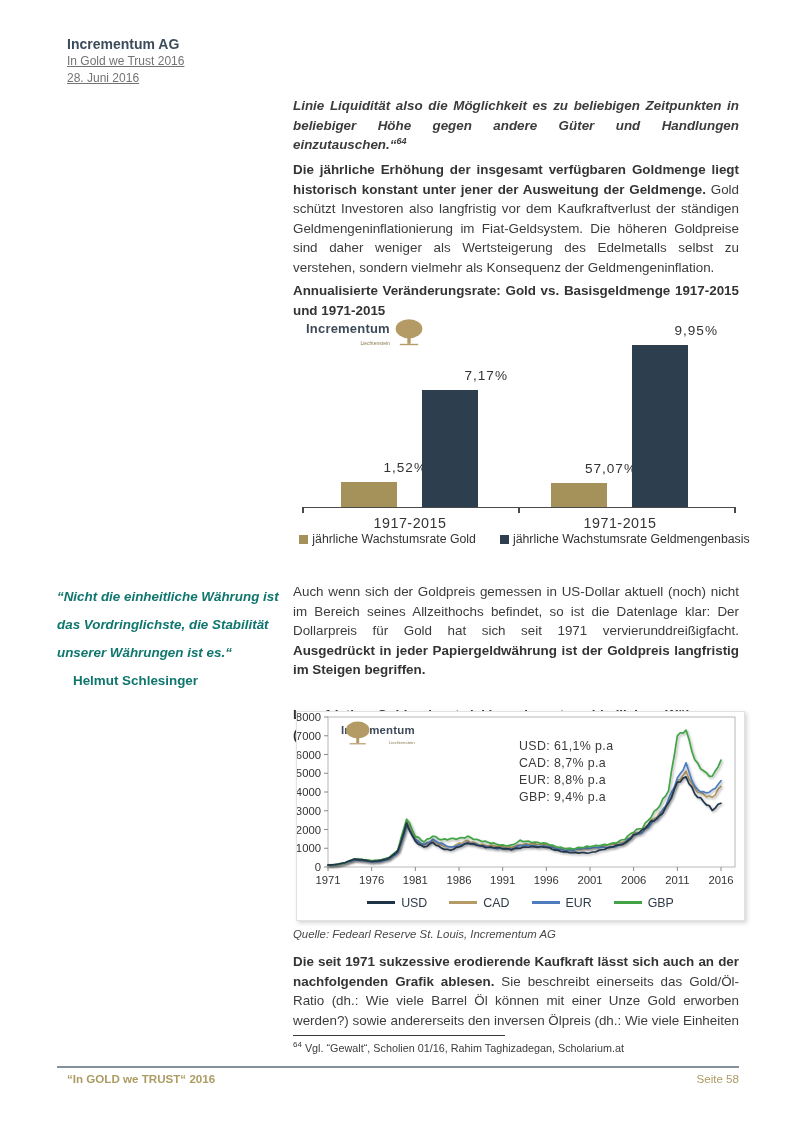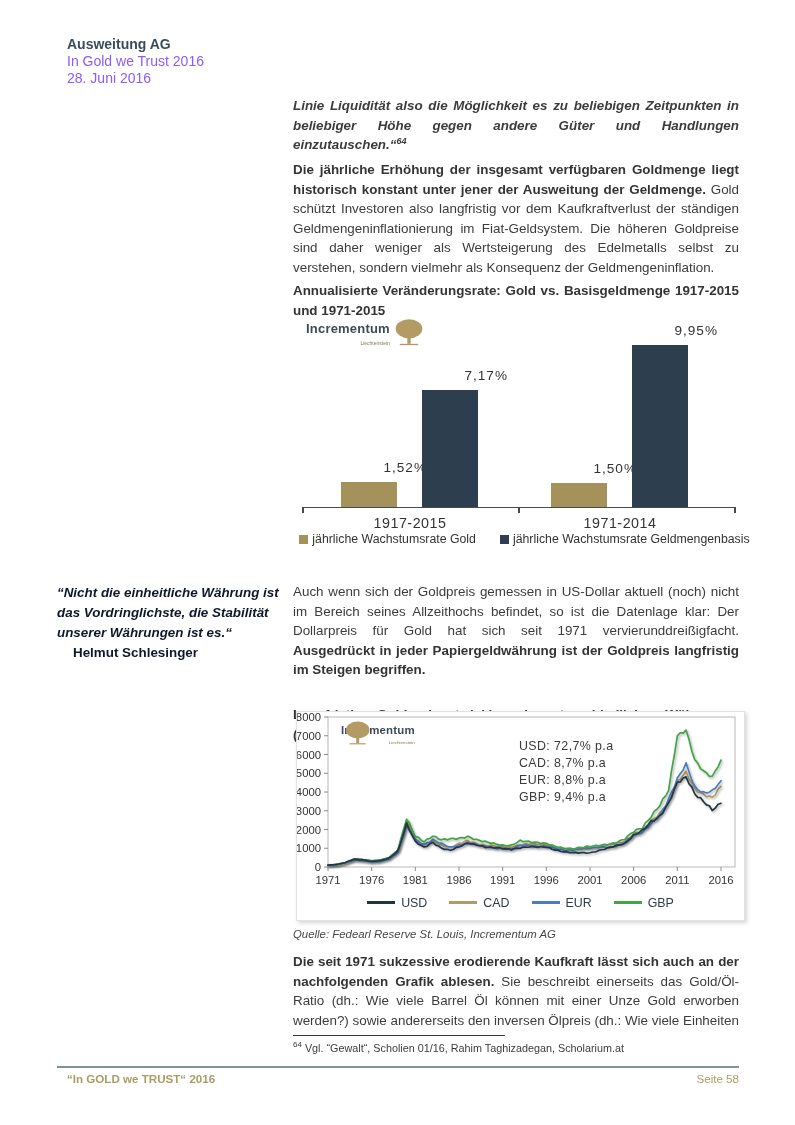--- a/index.html
+++ b/index.html
@@ -1,39 +1,39 @@
 <!DOCTYPE html>
 <html><head>
 <meta charset="utf-8">
 <style>
   html,body{margin:0;padding:0;background:#fff;}
   .page{position:relative;width:795px;height:1125px;background:#ffffff;overflow:hidden;
         font-family:"Liberation Sans", sans-serif;color:#3c3c3c;}
   
   .hdr{position:absolute;left:67px;top:36px;line-height:17px;}
   .hdr-company{font-weight:bold;font-size:14px;color:#3d4c5a;}
-  .hdr-line{font-size:14px;color:#8b5cf6;}
+  .hdr-line{font-size:12px;color:#737373;text-decoration:underline;}
   
   .p{position:absolute;left:293px;width:446px;margin:0;text-align:justify;
      font-size:13.4px;line-height:19.5px;color:#3c3c3c;}
   .p1{top:96px;font-weight:bold;font-style:italic;}
   .p2{top:160px;}
   .p3{top:582px;}
   .p4{top:952px;}
   .p strong{color:#343434;}
   sup.fnref{font-size:9px;line-height:0;}
   .h{position:absolute;left:293px;width:446px;margin:0;font-weight:bold;
      font-size:13.4px;line-height:19.5px;color:#343434;text-align:justify;}
   .h1pos{top:281px;}
   .h2pos{top:681px;margin-top:24px;}
   .src{position:absolute;left:293px;width:446px;font-style:italic;font-size:11.4px;color:#474747;}
   .src1{top:560px;}
   .src2{top:928px;}
   
-  .quote{position:absolute;left:57px;top:583px;width:232px;font-size:13.4px;line-height:20px;color:#0f172a;}
+  .quote{position:absolute;left:57px;top:583px;width:232px;font-size:13.4px;line-height:28px;color:#0f766e;}
   .quote p{margin:0;font-weight:bold;font-style:italic;}
   .qauthor{font-weight:bold;margin-left:16px;}
   
   .logo{position:absolute;display:flex;align-items:flex-start;}
   .logo-txt{text-align:right;line-height:11px;}
   .logo-name{font-weight:bold;font-size:13px;color:#3d4a57;letter-spacing:.2px;}
   .logo-sub{font-size:5px;color:#8a7a4e;}
   .logo-tree{margin-left:2px;margin-top:-4px;}
   
   .barfig{position:absolute;left:296px;top:320px;width:445px;height:232px;margin:0;}
@@ -66,21 +66,21 @@
   .frule{position:absolute;left:57px;top:1066px;width:682px;border-top:2px solid #83919c;}
   .fleft{position:absolute;left:67px;top:1072px;font-size:11.6px;font-weight:bold;color:#ac9b63;}
   .fright{position:absolute;left:639px;top:1072px;width:100px;text-align:right;font-size:11.6px;color:#ac9b63;}
 </style>
 </head>
 <body>
 
 <div class="page">
 
   <header class="hdr">
-    <div class="hdr-company">Ausweitung AG</div>
+    <div class="hdr-company">Incrementum AG</div>
     <div class="hdr-line">In Gold we Trust 2016</div>
     <div class="hdr-line">28. Juni 2016</div>
   </header>
 
   <p class="p p1"><span>Linie Liquidität also die Möglichkeit es zu beliebigen Zeitpunkten in beliebiger Höhe gegen andere Güter und Handlungen einzutauschen.“</span><sup class="fnref">64</sup></p>
 
   <p class="p p2"><strong>Die jährliche Erhöhung der insgesamt verfügbaren Goldmenge liegt historisch konstant unter jener der Ausweitung der Geldmenge.</strong><span> Gold schützt Investoren also langfristig vor dem Kaufkraftverlust der ständigen Geldmengeninflationierung im Fiat-Geldsystem. Die höheren Goldpreise sind daher weniger als Wertsteigerung des Edelmetalls selbst zu verstehen, sondern vielmehr als Konsequenz der Geldmengeninflation.</span></p>
 
   <h3 class="h h1pos">Annualisierte Veränderungsrate: Gold vs. Basisgeldmenge 1917-2015 und 1971-2015</h3>
 
@@ -96,24 +96,24 @@
         <rect x="9" y="31" width="22" height="1.6" fill="#b49a64"></rect>
       </svg>
     </div>
     <div class="barplot" id="barplot">
         <div class="bar" style="left: 45px; width: 56px; height: 25px; top: 162px; background: rgb(165, 145, 90);"></div>
         <div class="bval" style="left: 15px; top: 140px;">1,52%</div>
         <div class="bar" style="left: 126px; width: 56px; height: 117px; top: 70px; background: rgb(45, 62, 78);"></div>
         <div class="bval" style="left: 96px; top: 48px;">7,17%</div>
         <div class="bcat" style="left: 34px; top: 195px; text-align: center;">1917-2015</div>
         <div class="bar" style="left: 255px; width: 56px; height: 24px; top: 163px; background: rgb(165, 145, 90);"></div>
-        <div class="bval" style="left: 225px; top: 141px;">1,50%</div>
+        <div class="bval" style="left: 225px; top: 141px;">57,07%</div>
         <div class="bar" style="left: 336px; width: 56px; height: 162px; top: 25px; background: rgb(45, 62, 78);"></div>
         <div class="bval" style="left: 306px; top: 3px;">9,95%</div>
-        <div class="bcat" style="left: 244px; top: 195px;">1971-2014</div>
+        <div class="bcat" style="left: 244px; top: 195px;">1971-2015</div>
       </div>
     <div class="baxis"></div>
     <div class="btick" style="left:6px"></div>
     <div class="btick" style="left:222px"></div>
     <div class="btick" style="left:438px"></div>
     <div class="blegend">
       <span class="item"><span class="bsw" style="background: rgb(165, 145, 90);"></span><span>jährliche Wachstumsrate Gold</span></span>
       <span class="item"><span class="bsw" style="background: rgb(45, 62, 78);"></span><span>jährliche Wachstumsrate Geldmengenbasis</span></span>
     </div>
   </figure>
@@ -184,21 +184,21 @@
         <span class="logo-name">Incrementum</span><br>
         <span class="logo-sub">Liechtenstein</span>
       </div>
       <svg class="logo-tree" width="34" height="30" viewBox="0 0 40 36">
         <ellipse cx="20" cy="13" rx="16" ry="11.5" fill="#b49a64"></ellipse>
         <rect x="18" y="22" width="4" height="9" fill="#b49a64"></rect>
         <rect x="9" y="31" width="22" height="1.6" fill="#b49a64"></rect>
       </svg>
     </div>
     <div class="lanno">
-      <div>USD: 72,7% p.a</div>
+      <div>USD: 61,1% p.a</div>
       <div>CAD: 8,7% p.a</div>
       <div>EUR: 8,8% p.a</div>
       <div>GBP: 9,4% p.a</div>
     </div>
     <div class="llegend">
       <span class="item"><span class="lln" style="background: rgb(32, 52, 72);"></span><span>USD</span></span>
       <span class="item"><span class="lln" style="background: rgb(180, 154, 100);"></span><span>CAD</span></span>
       <span class="item"><span class="lln" style="background: rgb(77, 125, 191);"></span><span>EUR</span></span>
       <span class="item"><span class="lln" style="background: rgb(67, 164, 71);"></span><span>GBP</span></span>
     </div>

